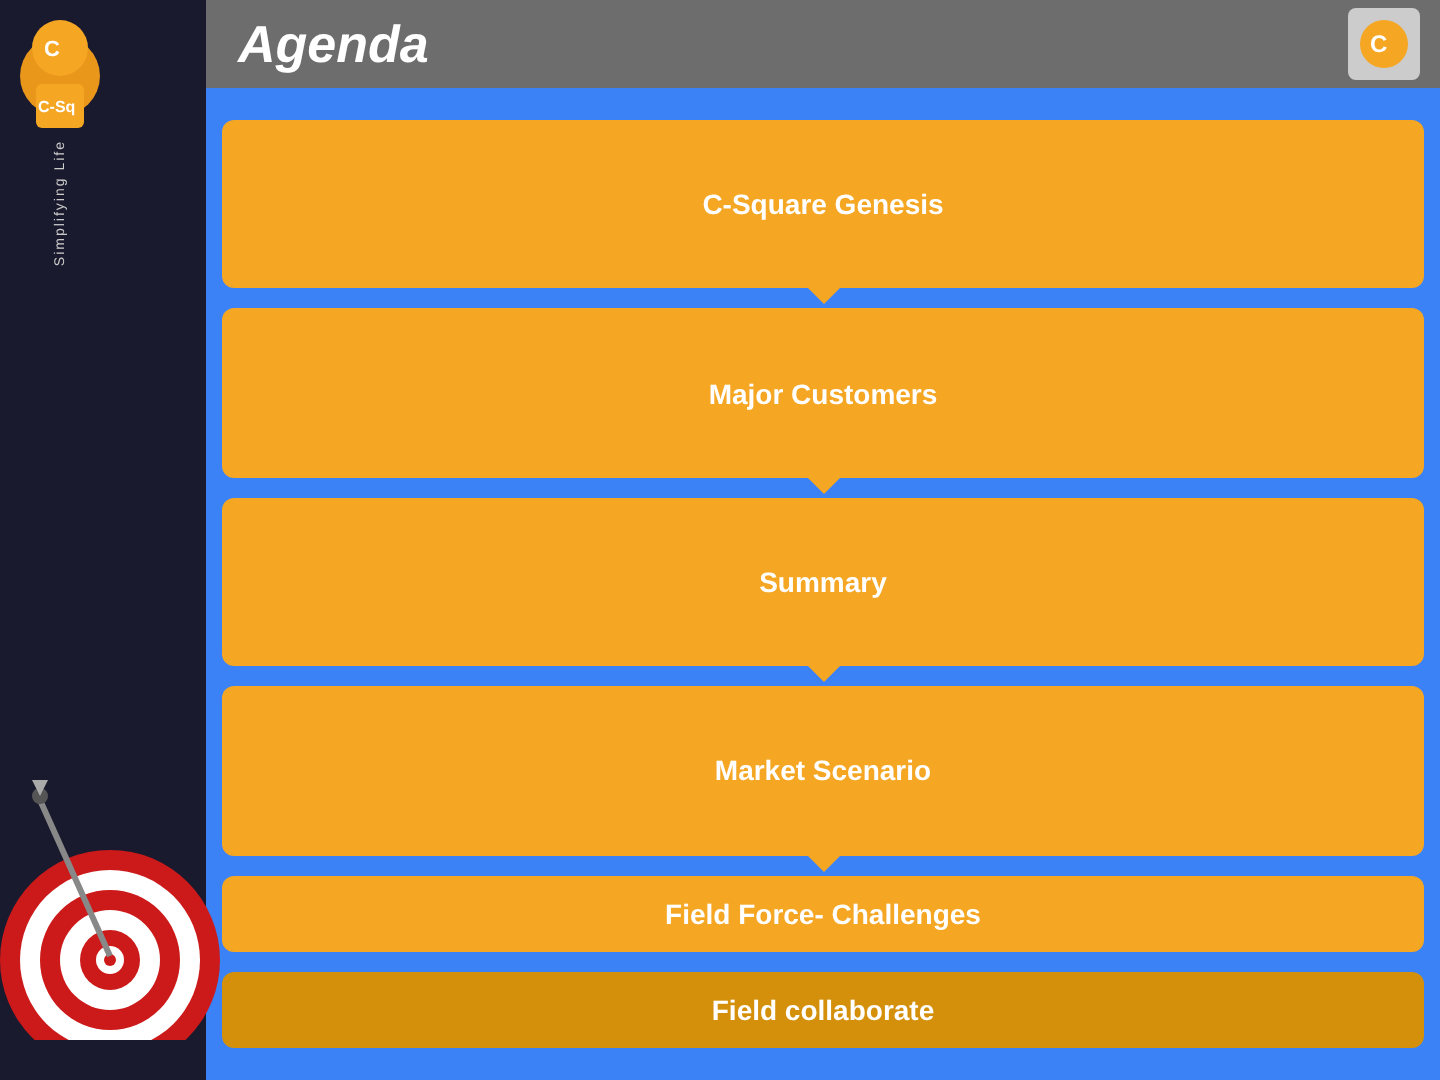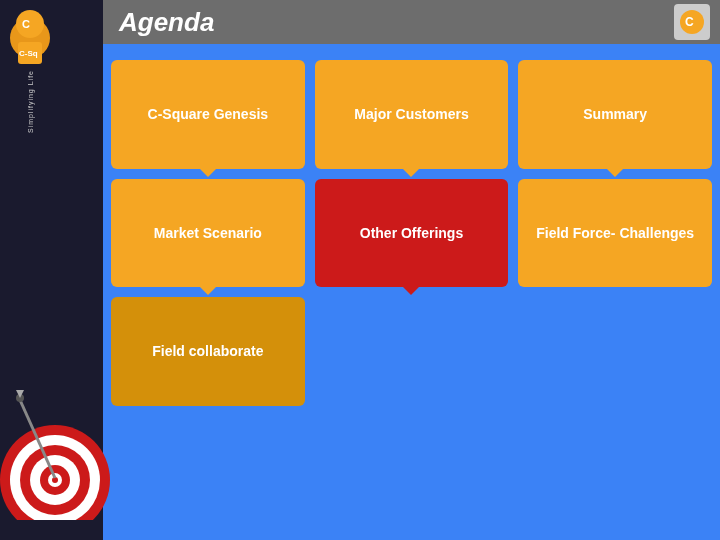--- a/index.html
+++ b/index.html
@@ -79,21 +79,21 @@
       color: #fff;
       font-size: 14px;
       font-weight: bold;
       line-height: 1.2;
     }
 
     
     .grid-area {
       padding: 16px 8px;
       display: grid;
-      grid-template-columns: repeat(3, 1fr);
+      grid-template-columns: repeat(1, 1fr);
       grid-template-rows: repeat(4, 1fr);
       gap: 10px;
       height: calc(540px - 44px);
     }
 
     .card {
       border-radius: 6px;
       display: flex;
       align-items: center;
       justify-content: center;
@@ -249,23 +249,20 @@
       <span class="card-text">Major Customers</span>
     </div>
 
     <div class="card orange">
       <span class="card-text">Summary</span>
     </div>
 
     <div class="card orange">
       <span class="card-text">Market Scenario</span>
     </div>
-    <div class="card red">
-      <span class="card-text">Other Offerings</span>
-    </div>
 
     <div class="card orange no-arrow">
       <span class="card-text">Field Force- Challenges</span>
     </div>
     <div class="card gold no-arrow">
       <span class="card-text">Field collaborate</span>
     </div>
 
   </div>
 </div>

